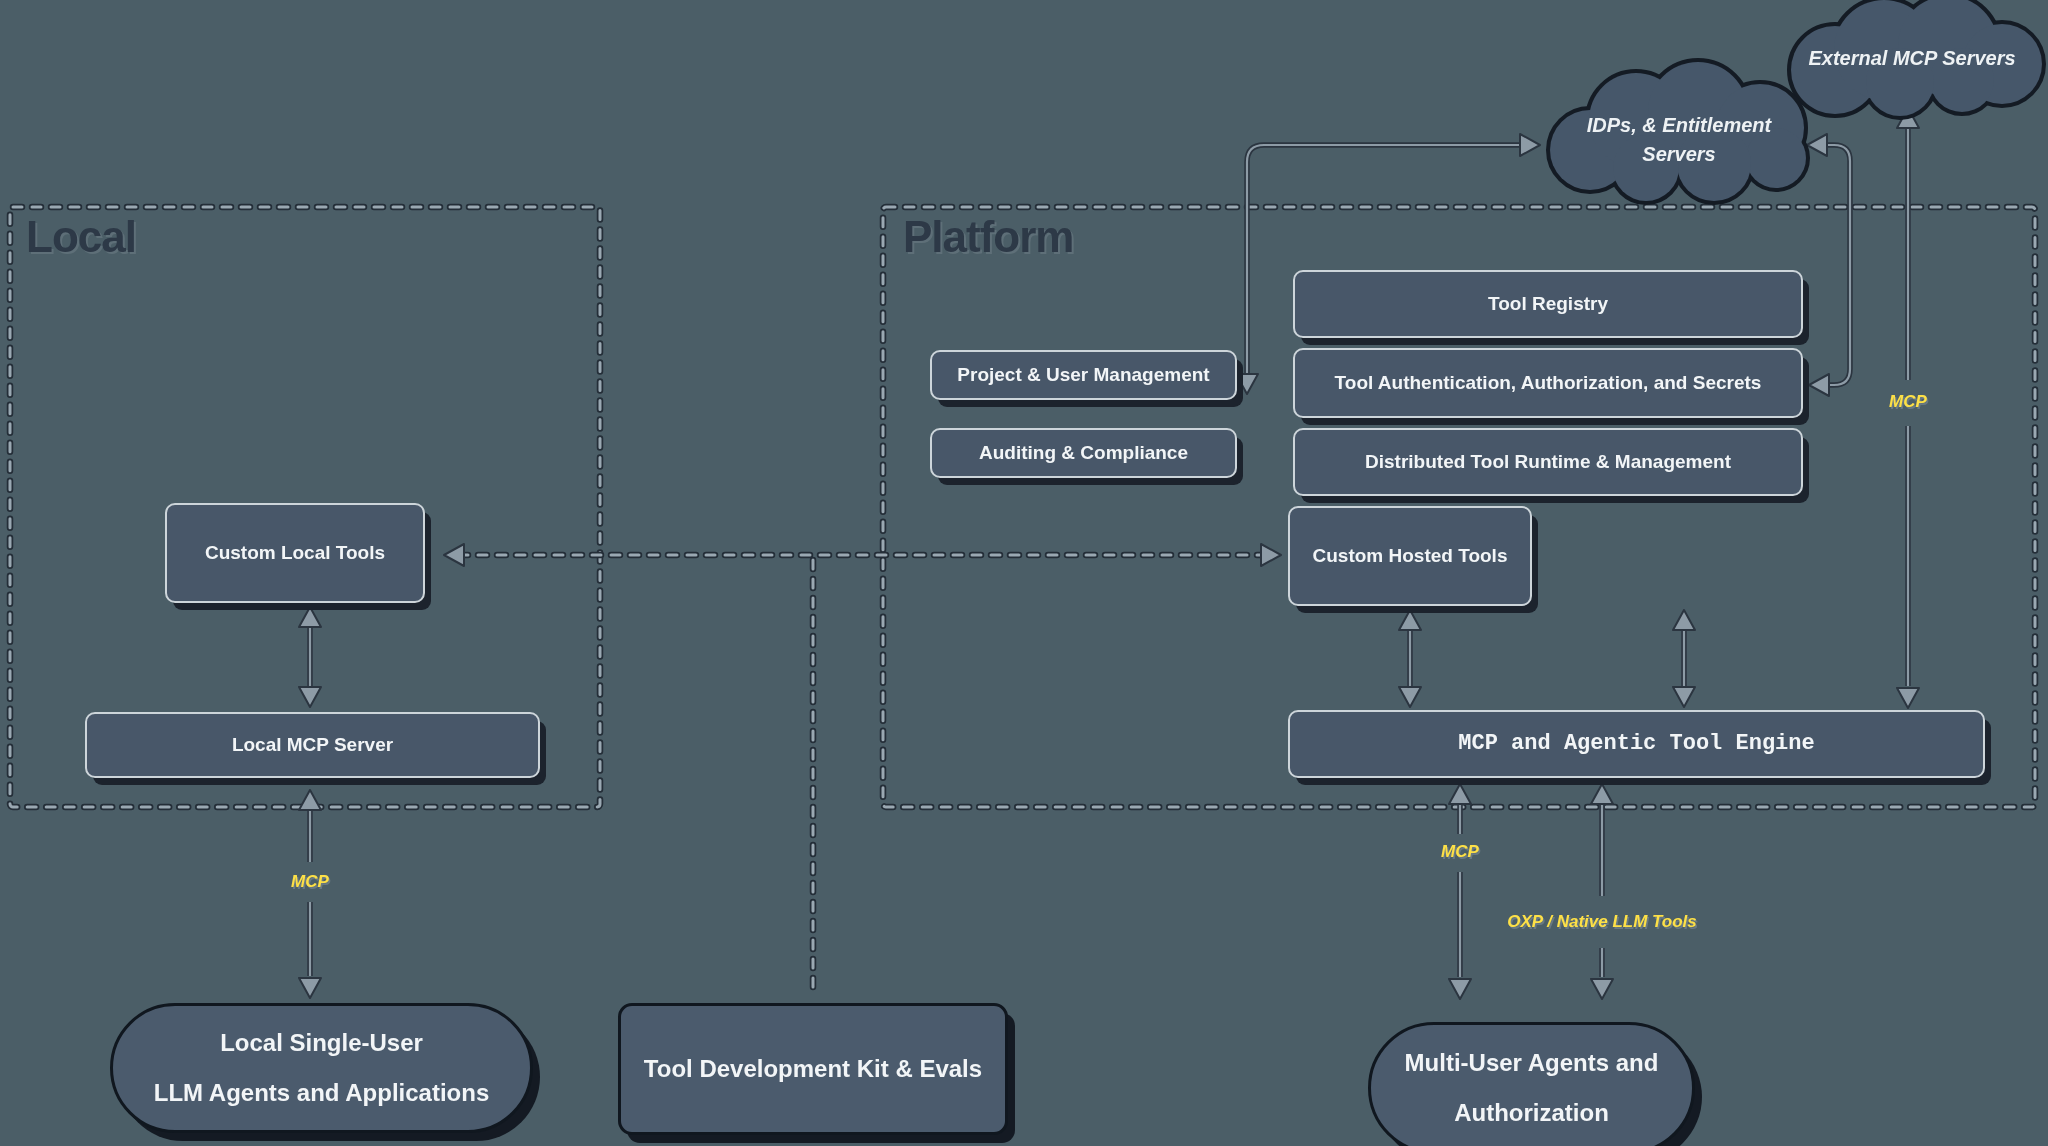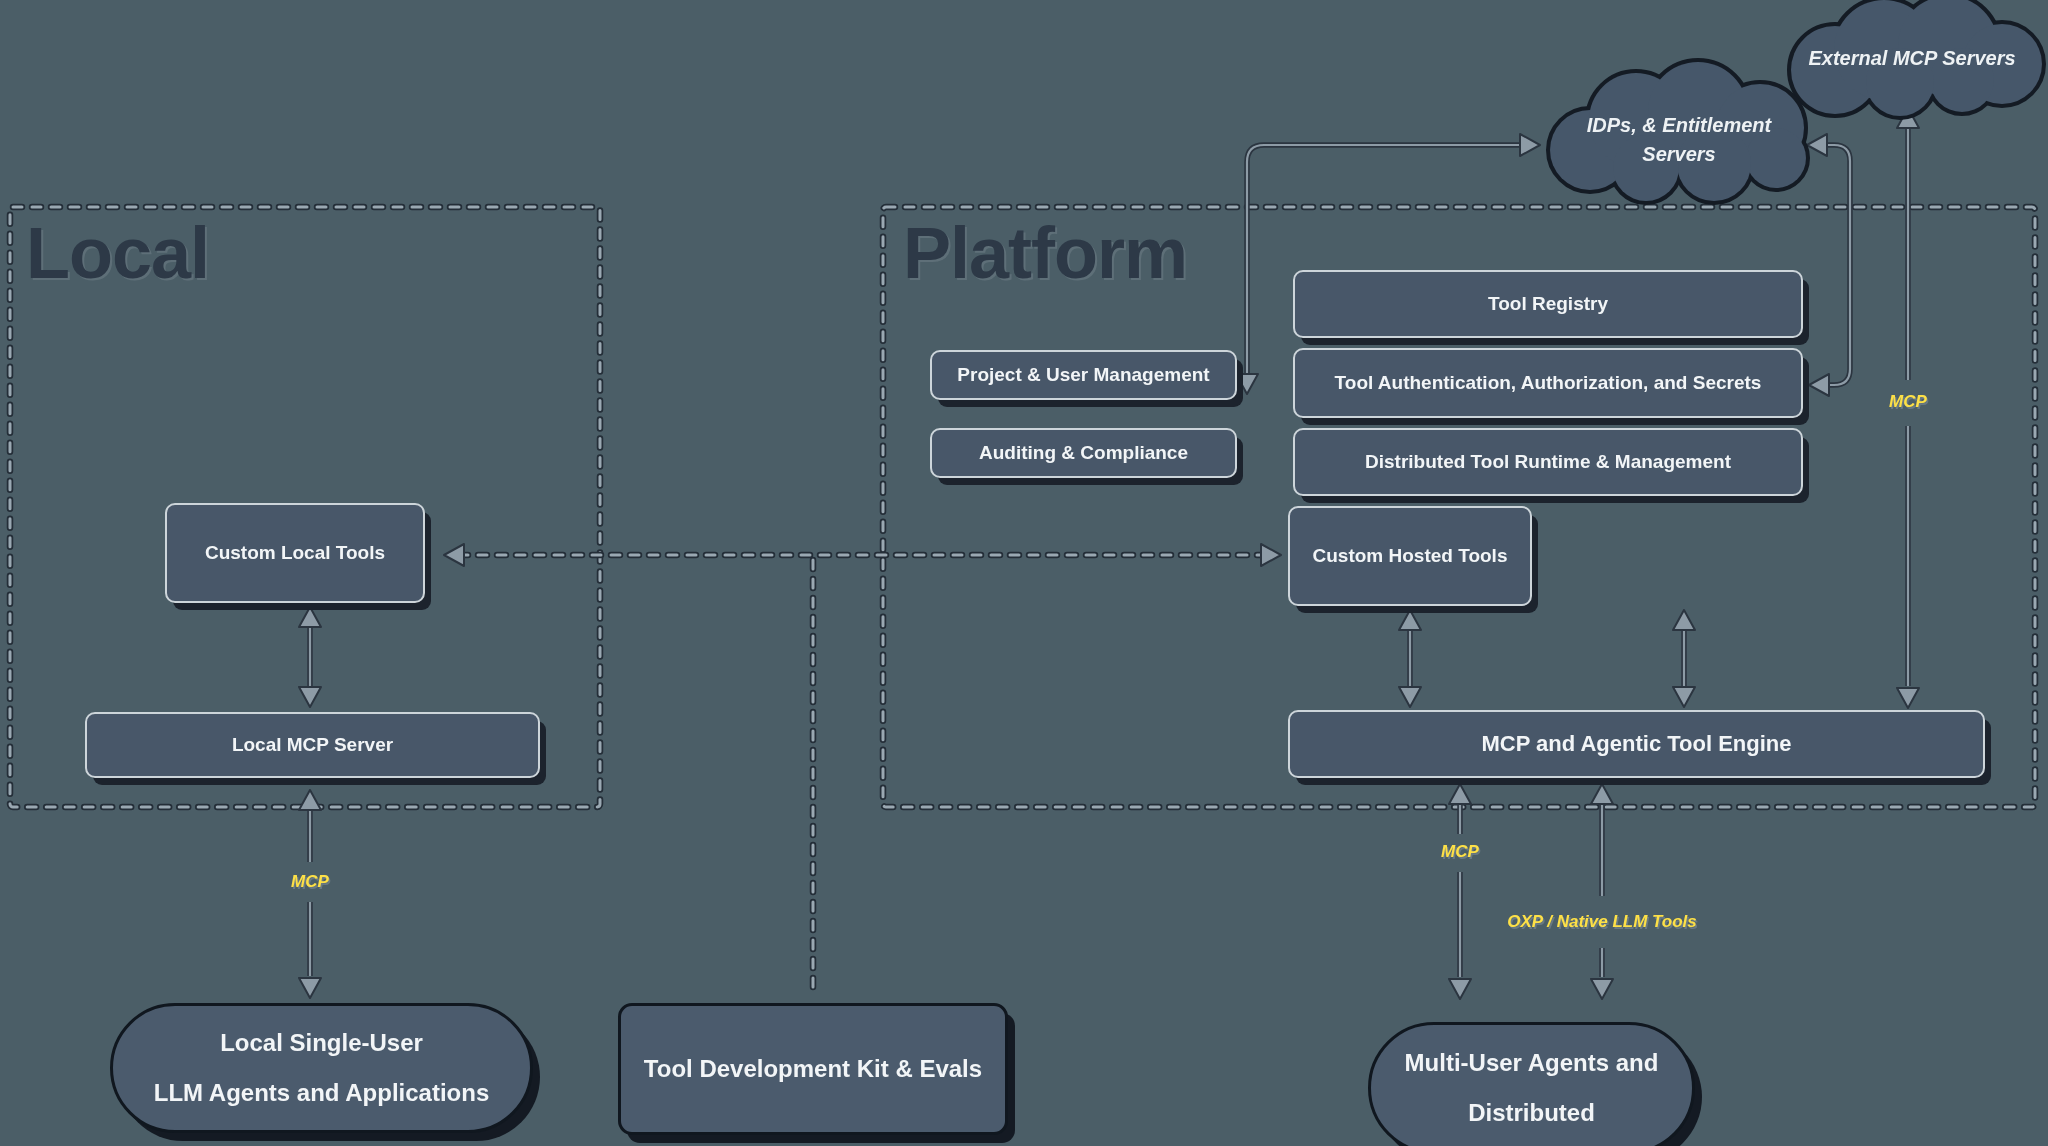--- a/index.html
+++ b/index.html
@@ -21,21 +21,21 @@
     border:3px solid #10171f;background:#4b5b6d;
     box-shadow:8px 9px 0 -1px #141a23;
   }
   .node.big{font-size:24px;font-weight:bold;}
   .node.engine{font-size:22px;font-weight:bold;}
   .stadium{border-radius:66px;}
   .tdk{border-radius:14px;}
   .stack{display:flex;flex-direction:column;gap:20px;}
   
   .section-title{
-    position:absolute;z-index:2;font-size:72px;font-weight:bold;color:#2d3947;
+    position:absolute;z-index:2;font-size:44px;font-weight:bold;color:#2d3947;
     letter-spacing:-1px;text-shadow:2px 2px 0 rgba(151,164,173,0.25);
   }
   
   .cloud-text{
     position:absolute;z-index:3;display:flex;flex-direction:column;align-items:center;justify-content:center;
     color:#eef2f4;font-size:20px;font-weight:bold;font-style:italic;line-height:1.45;text-align:center;
   }
   
   .edge-label{
     position:absolute;z-index:3;display:flex;align-items:center;justify-content:center;
@@ -209,26 +209,26 @@
 
   <div class="node" style="left:930px;top:350px;width:307px;height:50px;">Project &amp; User Management</div>
   <div class="node" style="left:930px;top:428px;width:307px;height:50px;">Auditing &amp; Compliance</div>
 
   <div class="node" style="left:1293px;top:270px;width:510px;height:68px;">Tool Registry</div>
   <div class="node" style="left:1293px;top:348px;width:510px;height:70px;">Tool Authentication, Authorization, and Secrets</div>
   <div class="node" style="left:1293px;top:428px;width:510px;height:68px;">Distributed Tool Runtime &amp; Management</div>
 
   <div class="node" style="left:1288px;top:506px;width:244px;height:100px;">Custom Hosted Tools</div>
 
-  <div class="node engine" style="left:1288px;top:710px;width:697px;height:68px;">MCP and Agentic Tool Engine</div>
+  <div class="node engine" style="left:1288px;top:710px;width:697px;height:68px;font-family:Liberation Mono, monospace;">MCP and Agentic Tool Engine</div>
 
   <div class="node dark big tdk" style="left:618px;top:1003px;width:390px;height:132px;">Tool Development Kit &amp; Evals</div>
   <div class="node dark big stadium stack" style="left:1368px;top:1003px;width:327px;height:132px;margin-top:19px;">
     <span>Multi-User Agents and</span>
-    <span>Distributed</span>
+    <span>Authorization</span>
   </div>
 
   <div class="edge-label" style="left:270px;top:868px;width:80px;height:28px;">MCP</div>
   <div class="edge-label" style="left:1420px;top:838px;width:80px;height:28px;">MCP</div>
   <div class="edge-label" style="left:1868px;top:388px;width:80px;height:28px;">MCP</div>
   <div class="edge-label" style="left:1462px;top:908px;width:280px;height:28px;">OXP / Native LLM Tools</div>
 
 </div>
 
 </body></html>

